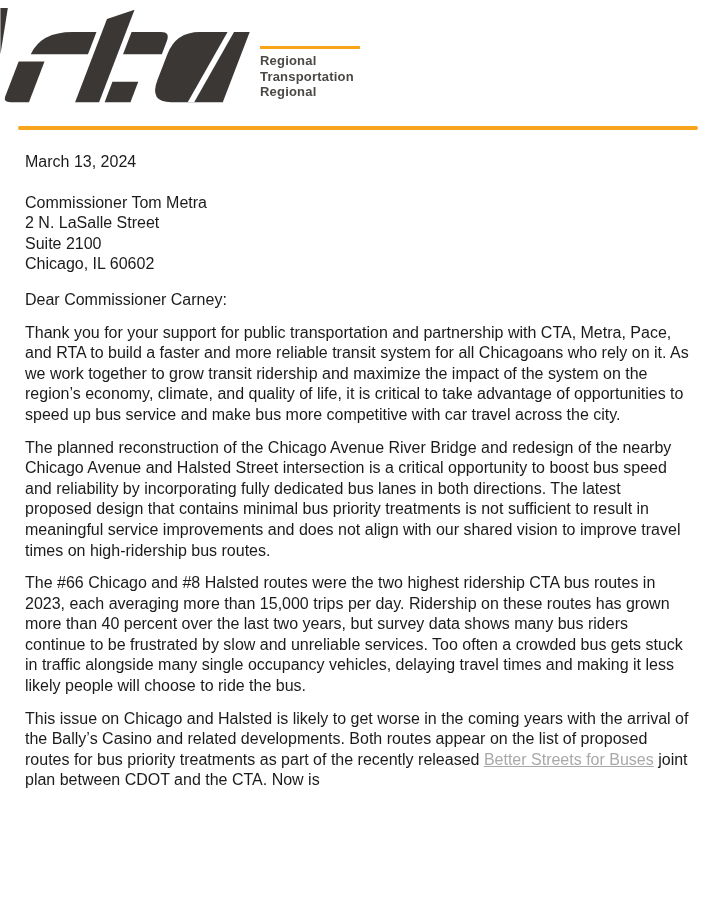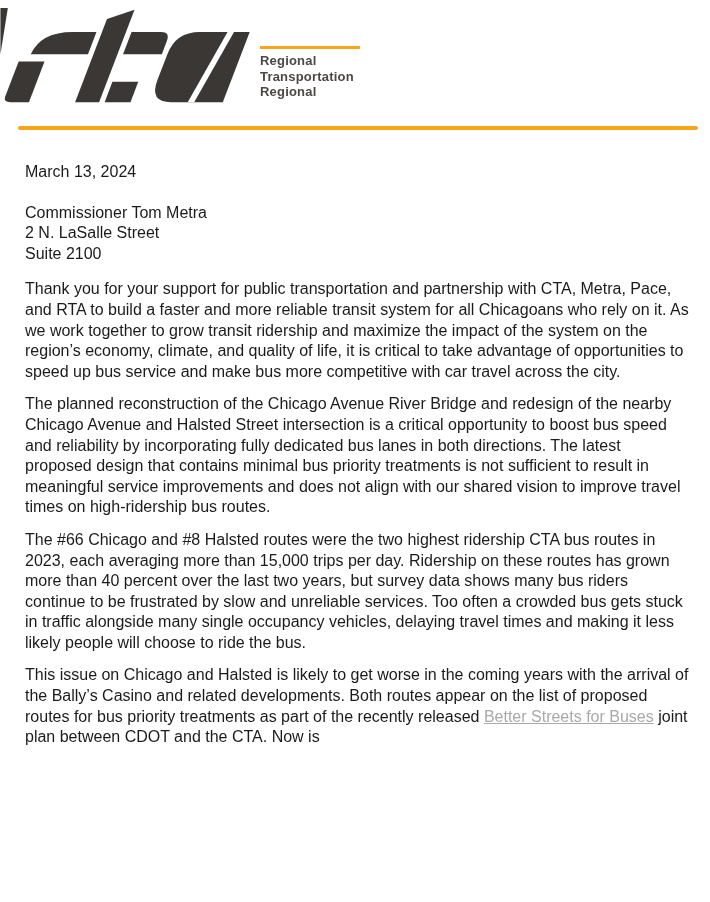--- a/index.html
+++ b/index.html
@@ -23,21 +23,21 @@
     font-size: 13px; font-weight: bold;
     line-height: 15.5px; letter-spacing: 0.2px;
     color: var(--logo-text, #4B4845);
   }
   .divider {
     height: 4px; border-radius: 2px;
     margin: 0 12px 0 18px;
     background: var(--accent, #F9A51C);
   }
   .content {
-    padding: 32px 21px 0 25px;
+    padding: 22px 21px 0 25px;
     font-size: 16px;
     line-height: 20.6px;
   }
   .date { margin-bottom: 20px; }
   .address { margin-bottom: 15px; }
   .subject { font-weight: bold; margin-bottom: 14px; }
   .salutation { margin-bottom: 12px; }
   .para { margin-bottom: 12px; }
   .link {
     color: var(--link, #A9A9A9);
@@ -74,23 +74,25 @@
 
   <div class="divider"></div>
 
   <div class="content">
     <p class="date">March 13, 2024</p>
 
     <div class="address">
       <div>Commissioner Tom Metra</div>
       <div>2 N. LaSalle Street</div>
       <div>Suite 2100</div>
+      <div>Chicago, IL 60602</div>
     </div>
 
 
+    <p class="salutation">Dear Commissioner Carney:</p>
 
     <p class="para">Thank you for your support for public transportation and partnership with CTA, Metra, Pace, and RTA to build a faster and more reliable transit system for all Chicagoans who rely on it. As we work together to grow transit ridership and maximize the impact of the system on the region’s economy, climate, and quality of life, it is critical to take advantage of opportunities to speed up bus service and make bus more competitive with car travel across the city.</p>
     <p class="para">The planned reconstruction of the Chicago Avenue River Bridge and redesign of the nearby Chicago Avenue and Halsted Street intersection is a critical opportunity to boost bus speed and reliability by incorporating fully dedicated bus lanes in both directions. The latest proposed design that contains minimal bus priority treatments is not sufficient to result in meaningful service improvements and does not align with our shared vision to improve travel times on high-ridership bus routes.</p>
     <p class="para">The #66 Chicago and #8 Halsted routes were the two highest ridership CTA bus routes in 2023, each averaging more than 15,000 trips per day. Ridership on these routes has grown more than 40 percent over the last two years, but survey data shows many bus riders continue to be frustrated by slow and unreliable services. Too often a crowded bus gets stuck in traffic alongside many single occupancy vehicles, delaying travel times and making it less likely people will choose to ride the bus.</p>
 
     <p class="para"><span>This issue on Chicago and Halsted is likely to get worse in the coming years with the arrival of the Bally’s Casino and related developments. Both routes appear on the list of proposed routes for bus priority treatments as part of the recently released </span><a href="#" class="link">Better Streets for Buses</a><span> joint plan between CDOT and the CTA. Now is</span></p>
   </div>
 
 </div>
 

